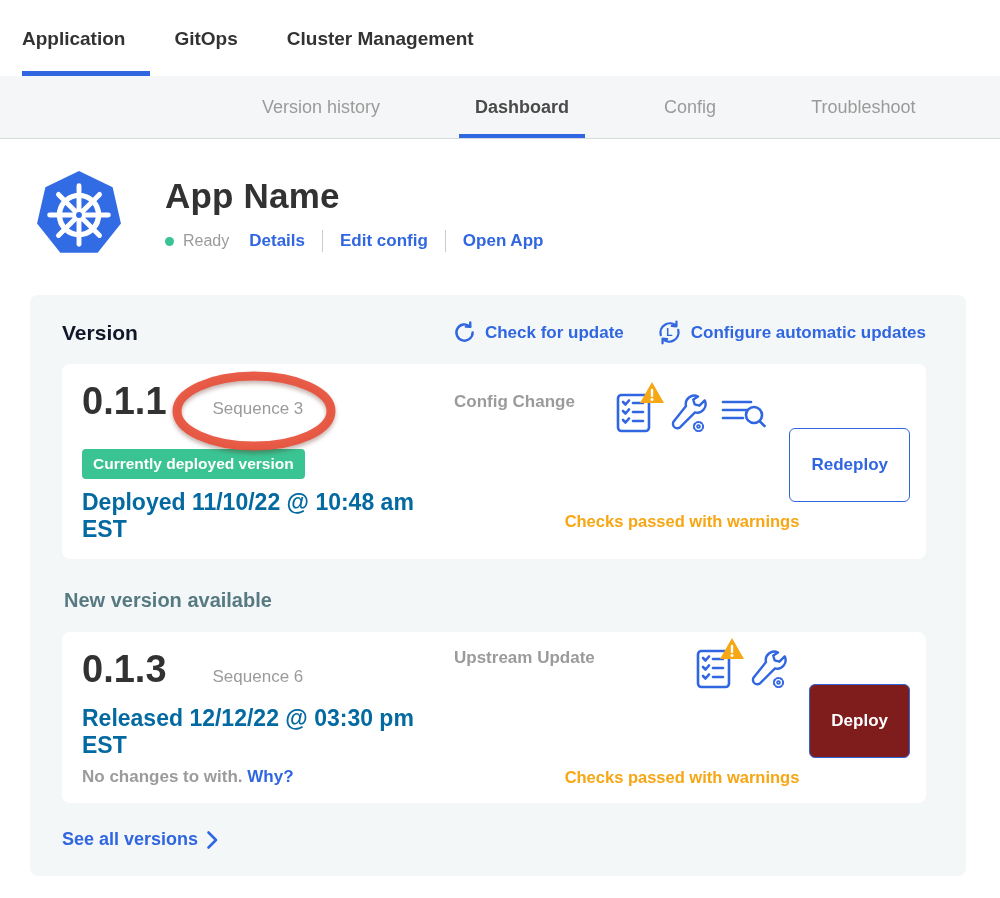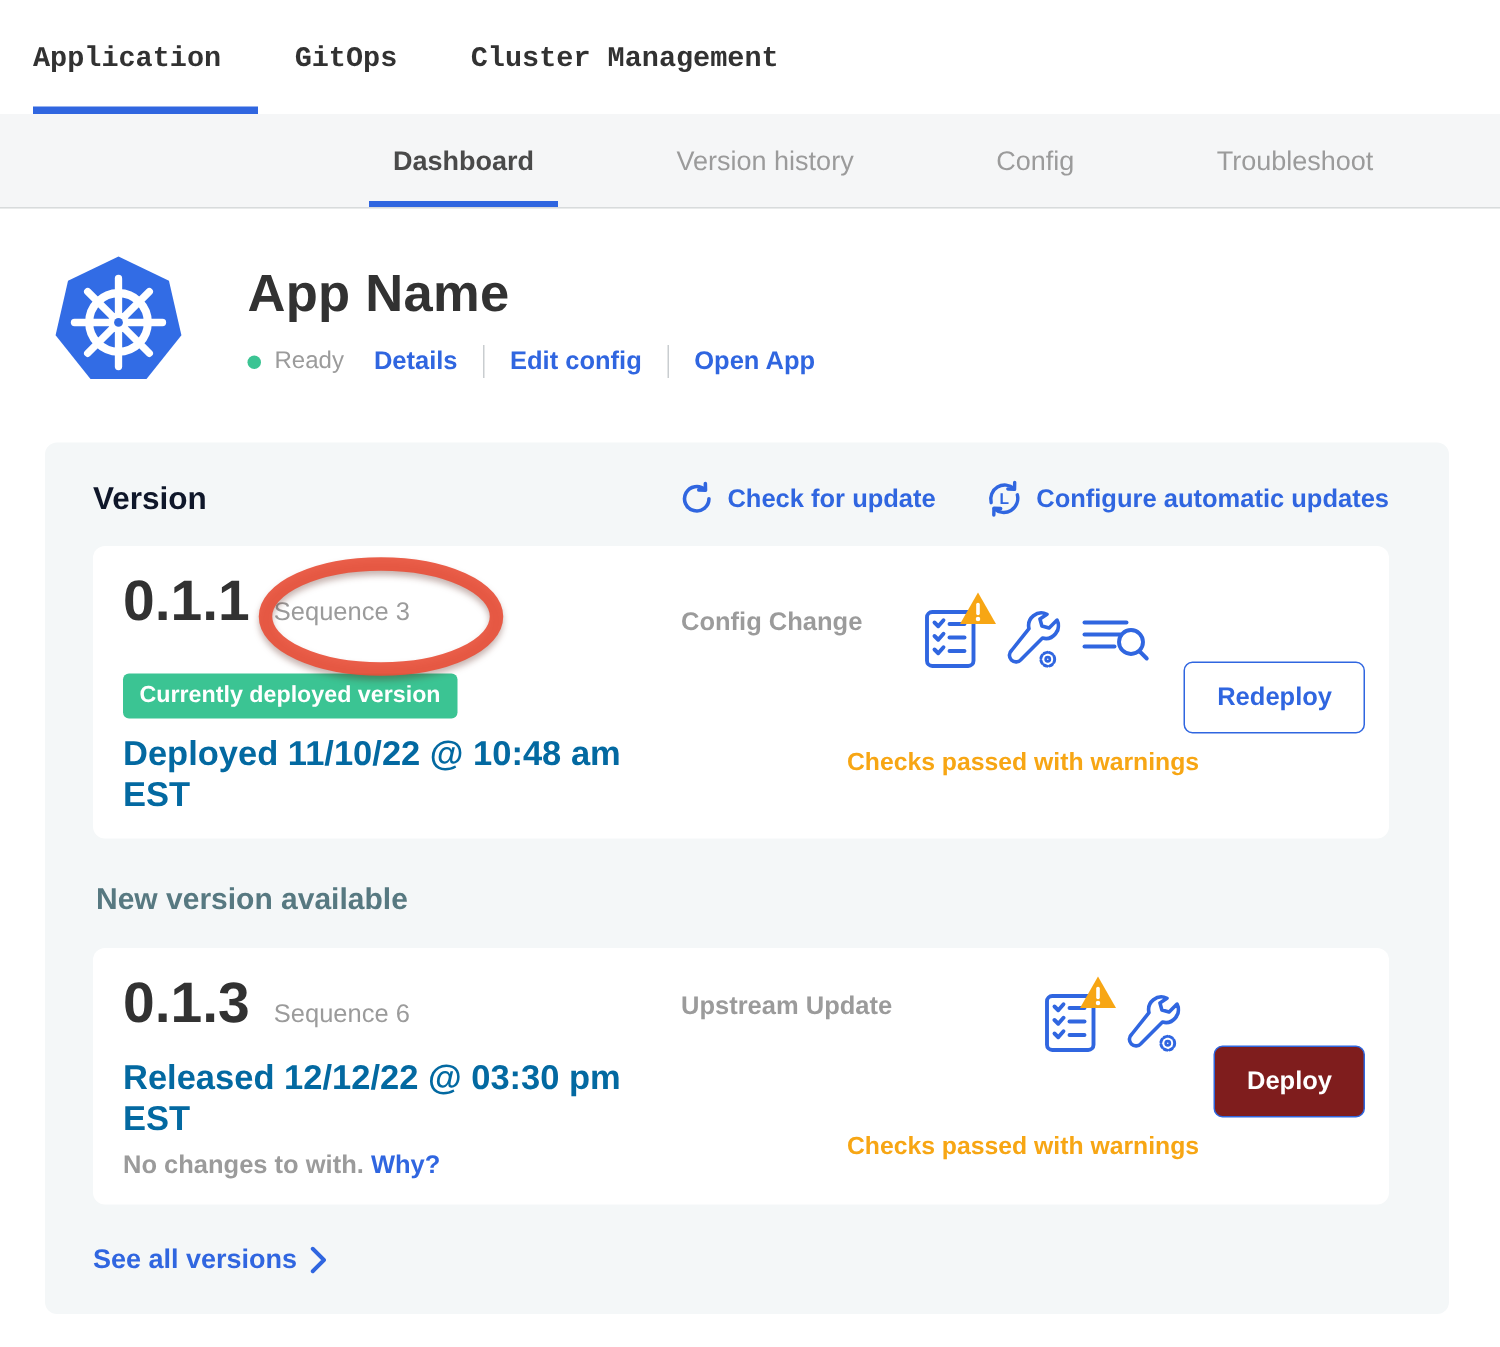--- a/index.html
+++ b/index.html
@@ -2,21 +2,21 @@
 <html><head>
 <meta charset="utf-8">
 <style>
   * { margin:0; padding:0; box-sizing:border-box; }
   body { font-family:"Liberation Sans", sans-serif; background:#fff; }
   .screen { width:1000px; height:898px; position:relative; overflow:hidden; background:#fff; }
 
   
   .top-nav { height:76px; display:flex; align-items:stretch; background:#fff; padding-left:22px; }
   .top-tab { display:flex; align-items:center; padding:6px 25px 0 0; margin-right:24px;
-             font-size:19px; font-weight:700; color:#323232; cursor:pointer; border-bottom:5px solid transparent;font-family:Liberation Mono, monospace; }
+             font-size:19px; font-weight:700; color:#323232; cursor:pointer; border-bottom:5px solid transparent; }
   .top-tab.active { border-bottom-color:#3066e0; }
 
   
   .sub-nav { height:63px; background:#f5f6f7; border-bottom:1px solid #d8dbdc;
              display:flex; align-items:stretch; padding-left:246px; }
   .sub-tab { display:flex; align-items:center; padding:4px 16px 0 16px; margin-right:63px;
              font-size:18px; font-weight:500; color:#9b9b9b; cursor:pointer; border-bottom:4px solid transparent; white-space:nowrap; }
   .sub-tab.active { color:#4a4a4a; font-weight:700; border-bottom-color:#3066e0; }
 
   
@@ -32,39 +32,39 @@
 
   
   .version-section { margin:37px 34px 0 30px; background:#f4f7f8; border-radius:8px; padding:24px 40px 26px 32px; }
   .vs-header { display:flex; align-items:center; }
   .vs-title { font-size:21px; font-weight:800; color:#0f172a; }
   .vs-actions { margin-left:auto; display:flex; align-items:center; gap:32px; }
   .vs-action { display:flex; align-items:center; gap:8px; font-size:17px; font-weight:700; color:#3066e0; cursor:pointer; }
 
   .version-card { background:#fff; border-radius:8px; margin-top:18px; padding:16px 16px 16px 20px; display:flex; }
   .vc-left { flex:0 0 372px; }
-  .version-row { position:relative; display:flex; align-items:baseline; }
+  .version-row { position:relative; display:flex; align-items:baseline;gap:30px; }
   .version-number { font-size:38px; font-weight:800; color:#323232; }
   .version-seq { font-size:17px; color:#9b9b9b; margin-left:16px; }
   .annotation-ellipse { position:absolute; left:86px; top:-12px; pointer-events:none;
                         filter:drop-shadow(0 3px 2px rgba(80,20,10,0.35)); }
   .deployed-badge { display:inline-block; margin-top:26px; background:#3bc493; color:#fff;
                     font-size:15.5px; font-weight:700; padding:6px 11px; border-radius:4px; }
   .meta-text { margin-top:10px; font-size:23px; font-weight:600; color:#0369a1; }
   .no-changes-row { margin-top:8px; font-size:17px; font-weight:600; color:#9b9b9b; }
   .why-link { color:#3066e0; font-weight:700; cursor:pointer; }
 
   .vc-right { flex:1; display:flex; flex-direction:column; justify-content:center; }
   .vc-right-row { display:flex; align-items:flex-start; }
   .source-label { font-size:17px; font-weight:700; color:#9b9b9b; }
   .icon-group { display:flex; align-items:center; gap:14px; margin-left:auto; }
   .iconbtn { position:relative; cursor:pointer; display:flex; }
   .warn-badge { position:absolute; top:-11px; right:-12px; }
   .deploy-btn { margin-left:22px; font-family:inherit; font-size:17px; font-weight:700; border-radius:6px;
-                padding:13px 21px; cursor:pointer;margin-top:36px; }
+                padding:26px 21px; cursor:pointer;margin-top:36px; }
   .btn-outline { background:#fff; color:#3066e0; border:1.5px solid #3066e0; }
   .btn-solid { background:#7f1d1d; color:#fff; border:1.5px solid #2f66de; }
   .checks-warning { margin-top:10px; text-align:center; font-size:16.5px; font-weight:700; color:#f7a614; }
 
   .new-version-heading { margin:30px 0 0 2px; font-size:20px; font-weight:700; color:#577981; }
   .card2 { margin-top:20px; }
   .see-all-row { margin-top:26px; display:flex; align-items:center; gap:8px; font-size:18px; font-weight:700;
                  color:#3066e0; cursor:pointer; width:max-content; }
 </style>
 </head>
@@ -72,22 +72,22 @@
 
 <div class="screen">
 
   <nav class="top-nav">
     <div class="top-tab active">Application</div>
     <div class="top-tab">GitOps</div>
     <div class="top-tab">Cluster Management</div>
   </nav>
 
   <nav class="sub-nav">
+    <div class="sub-tab">Version history</div>
     <div class="sub-tab active">Dashboard</div>
-    <div class="sub-tab">Version history</div>
     <div class="sub-tab">Config</div>
     <div class="sub-tab">Troubleshoot</div>
   </nav>
 
   <header class="app-header">
     <svg class="kube-logo" viewBox="0 0 88 90">
       <polygon points="44,1 78.4,17.6 86.9,54.8 63.1,84.6 24.9,84.6 1.1,54.8 9.6,17.6" fill="#326ce5"></polygon>
       <g stroke="#fff" stroke-width="5" stroke-linecap="round">
         <line x1="44" y1="46" x2="44" y2="16"></line>
         <line x1="44" y1="46" x2="44" y2="76"></line>

